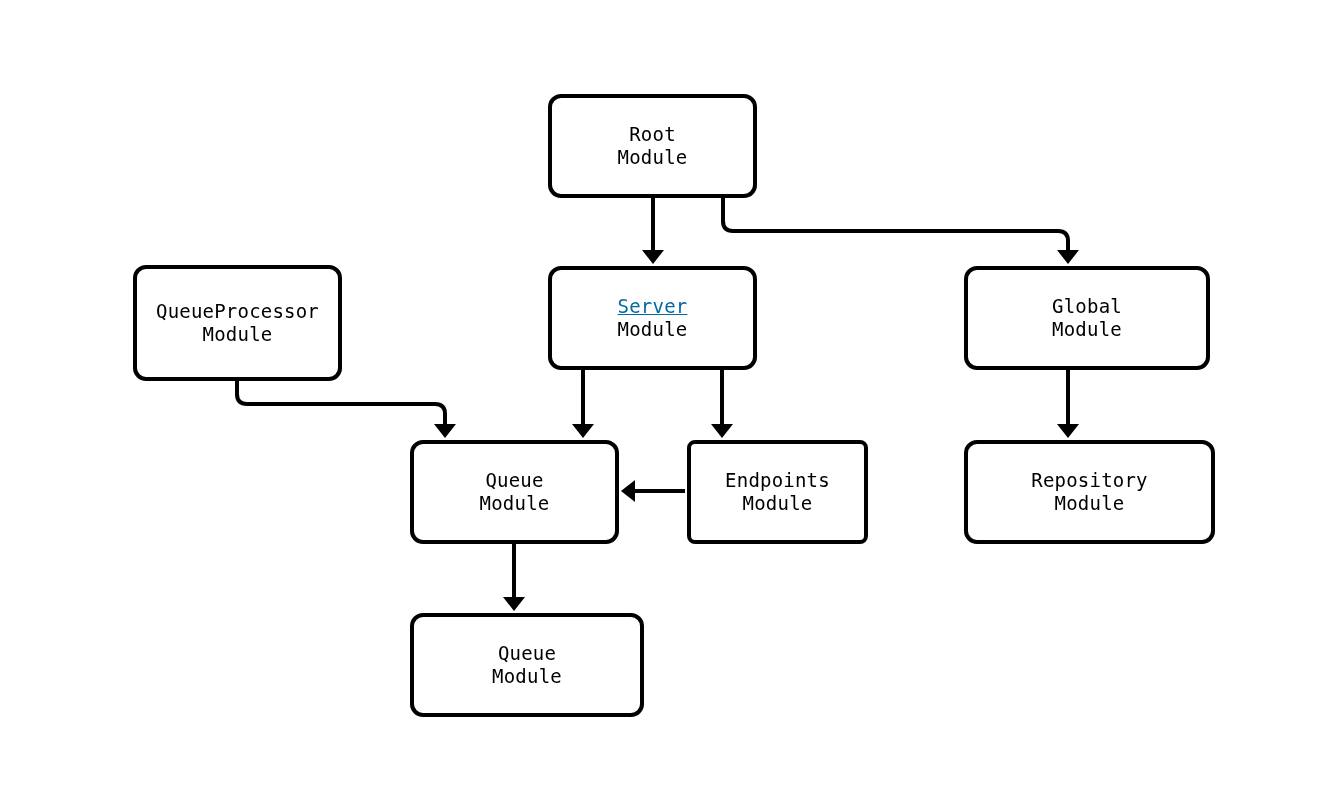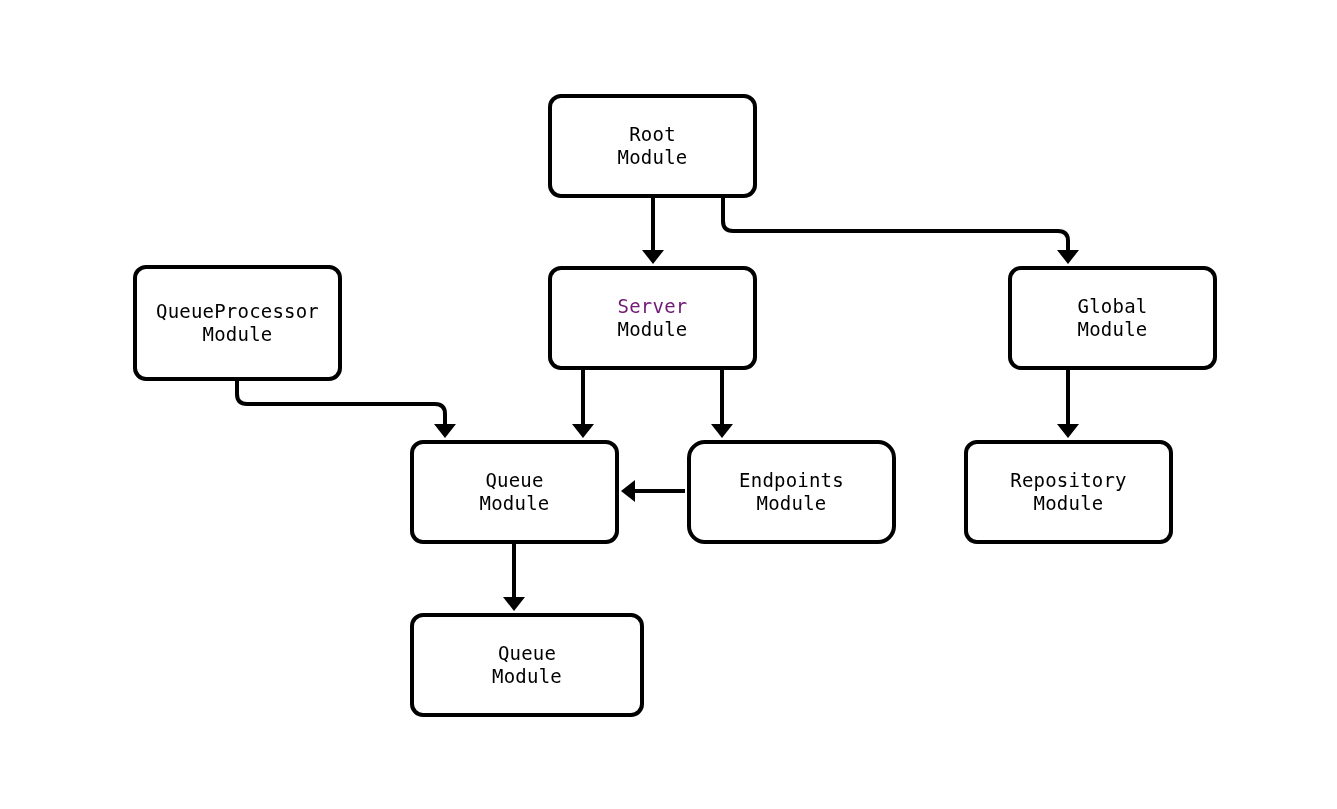--- a/index.html
+++ b/index.html
@@ -90,36 +90,36 @@
   <div id="node-layer">
       <div class="node" style="left: 548px; top: 94px; width: 209px; height: 104px; border-width: 4px; border-color: rgb(0, 0, 0); border-radius: 13px;">
         <div class="node-line" style="color: rgb(0, 0, 0);">Root</div>
         <div class="node-line" style="color: rgb(0, 0, 0);">Module</div>
       </div>
       <div class="node" style="left: 133px; top: 265px; width: 209px; height: 116px; border-width: 4px; border-color: rgb(0, 0, 0); border-radius: 13px;">
         <div class="node-line" style="color: rgb(0, 0, 0);">QueueProcessor</div>
         <div class="node-line" style="color: rgb(0, 0, 0);">Module</div>
       </div>
       <div class="node" style="left: 548px; top: 266px; width: 209px; height: 104px; border-width: 4px; border-color: rgb(0, 0, 0); border-radius: 13px;">
-        <div class="node-line" style="color: #701a75;">Server</div>
+        <div class="node-line" style="color: #0369a1; text-decoration: underline;">Server</div>
         <div class="node-line" style="color: rgb(0, 0, 0);">Module</div>
       </div>
-      <div class="node" style="left: 964px; top: 266px; width: 209px; height: 104px; border-width: 4px; border-color: rgb(0, 0, 0); border-radius: 13px; margin-left: 44px;">
+      <div class="node" style="left: 964px; top: 266px; width: 246px; height: 104px; border-width: 4px; border-color: rgb(0, 0, 0); border-radius: 13px;">
         <div class="node-line" style="color: rgb(0, 0, 0);">Global</div>
         <div class="node-line" style="color: rgb(0, 0, 0);">Module</div>
       </div>
       <div class="node" style="left: 410px; top: 440px; width: 209px; height: 104px; border-width: 4px; border-color: rgb(0, 0, 0); border-radius: 13px;">
         <div class="node-line" style="color: rgb(0, 0, 0);">Queue</div>
         <div class="node-line" style="color: rgb(0, 0, 0);">Module</div>
       </div>
-      <div class="node" style="left: 687px; top: 440px; width: 209px; height: 104px; border-width: 4px; border-color: rgb(0, 0, 0); border-radius: 18px;">
+      <div class="node" style="left: 687px; top: 440px; width: 181px; height: 104px; border-width: 4px; border-color: rgb(0, 0, 0); border-radius: 8px;">
         <div class="node-line" style="color: rgb(0, 0, 0);">Endpoints</div>
         <div class="node-line" style="color: rgb(0, 0, 0);">Module</div>
       </div>
-      <div class="node" style="left: 964px; top: 440px; width: 209px; height: 104px; border-width: 4px; border-color: rgb(0, 0, 0); border-radius: 13px;">
+      <div class="node" style="left: 964px; top: 440px; width: 251px; height: 104px; border-width: 4px; border-color: rgb(0, 0, 0); border-radius: 13px;">
         <div class="node-line" style="color: rgb(0, 0, 0);">Repository</div>
         <div class="node-line" style="color: rgb(0, 0, 0);">Module</div>
       </div>
       <div class="node" style="left: 410px; top: 613px; width: 234px; height: 104px; border-width: 4px; border-color: rgb(0, 0, 0); border-radius: 13px;">
         <div class="node-line" style="color: rgb(0, 0, 0);">Queue</div>
         <div class="node-line" style="color: rgb(0, 0, 0);">Module</div>
       </div>
     </div>
 
 </div>

